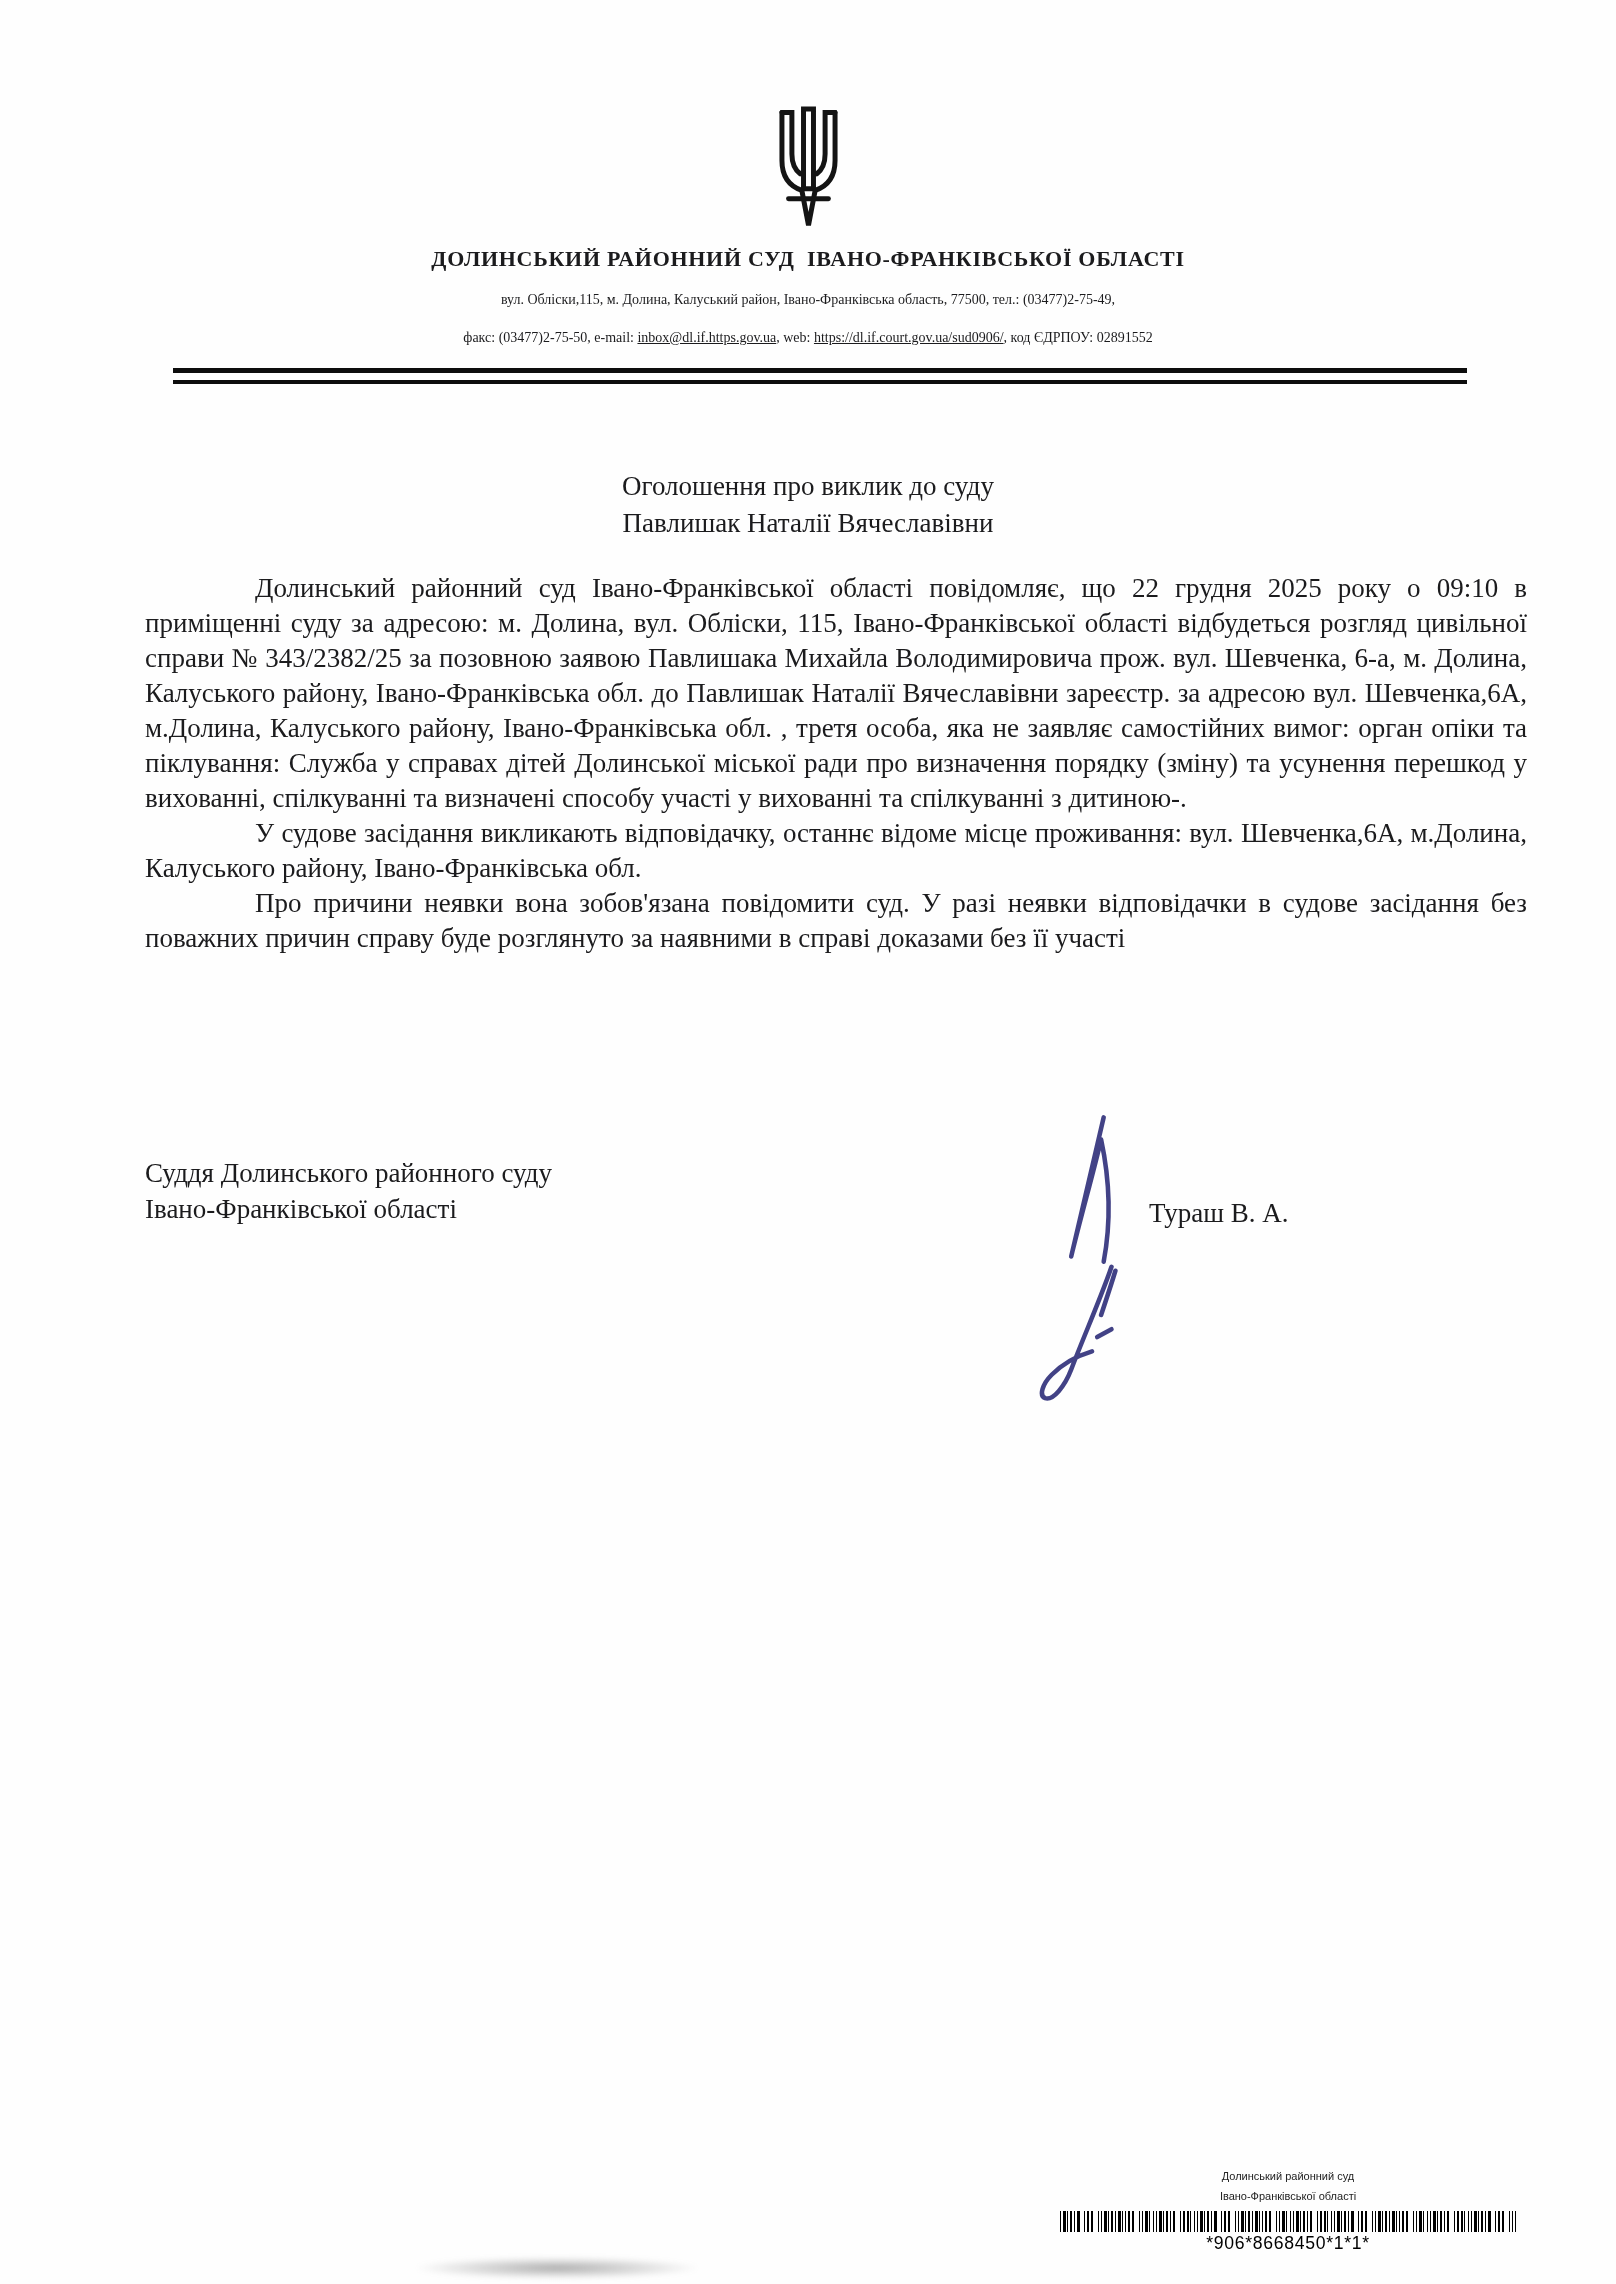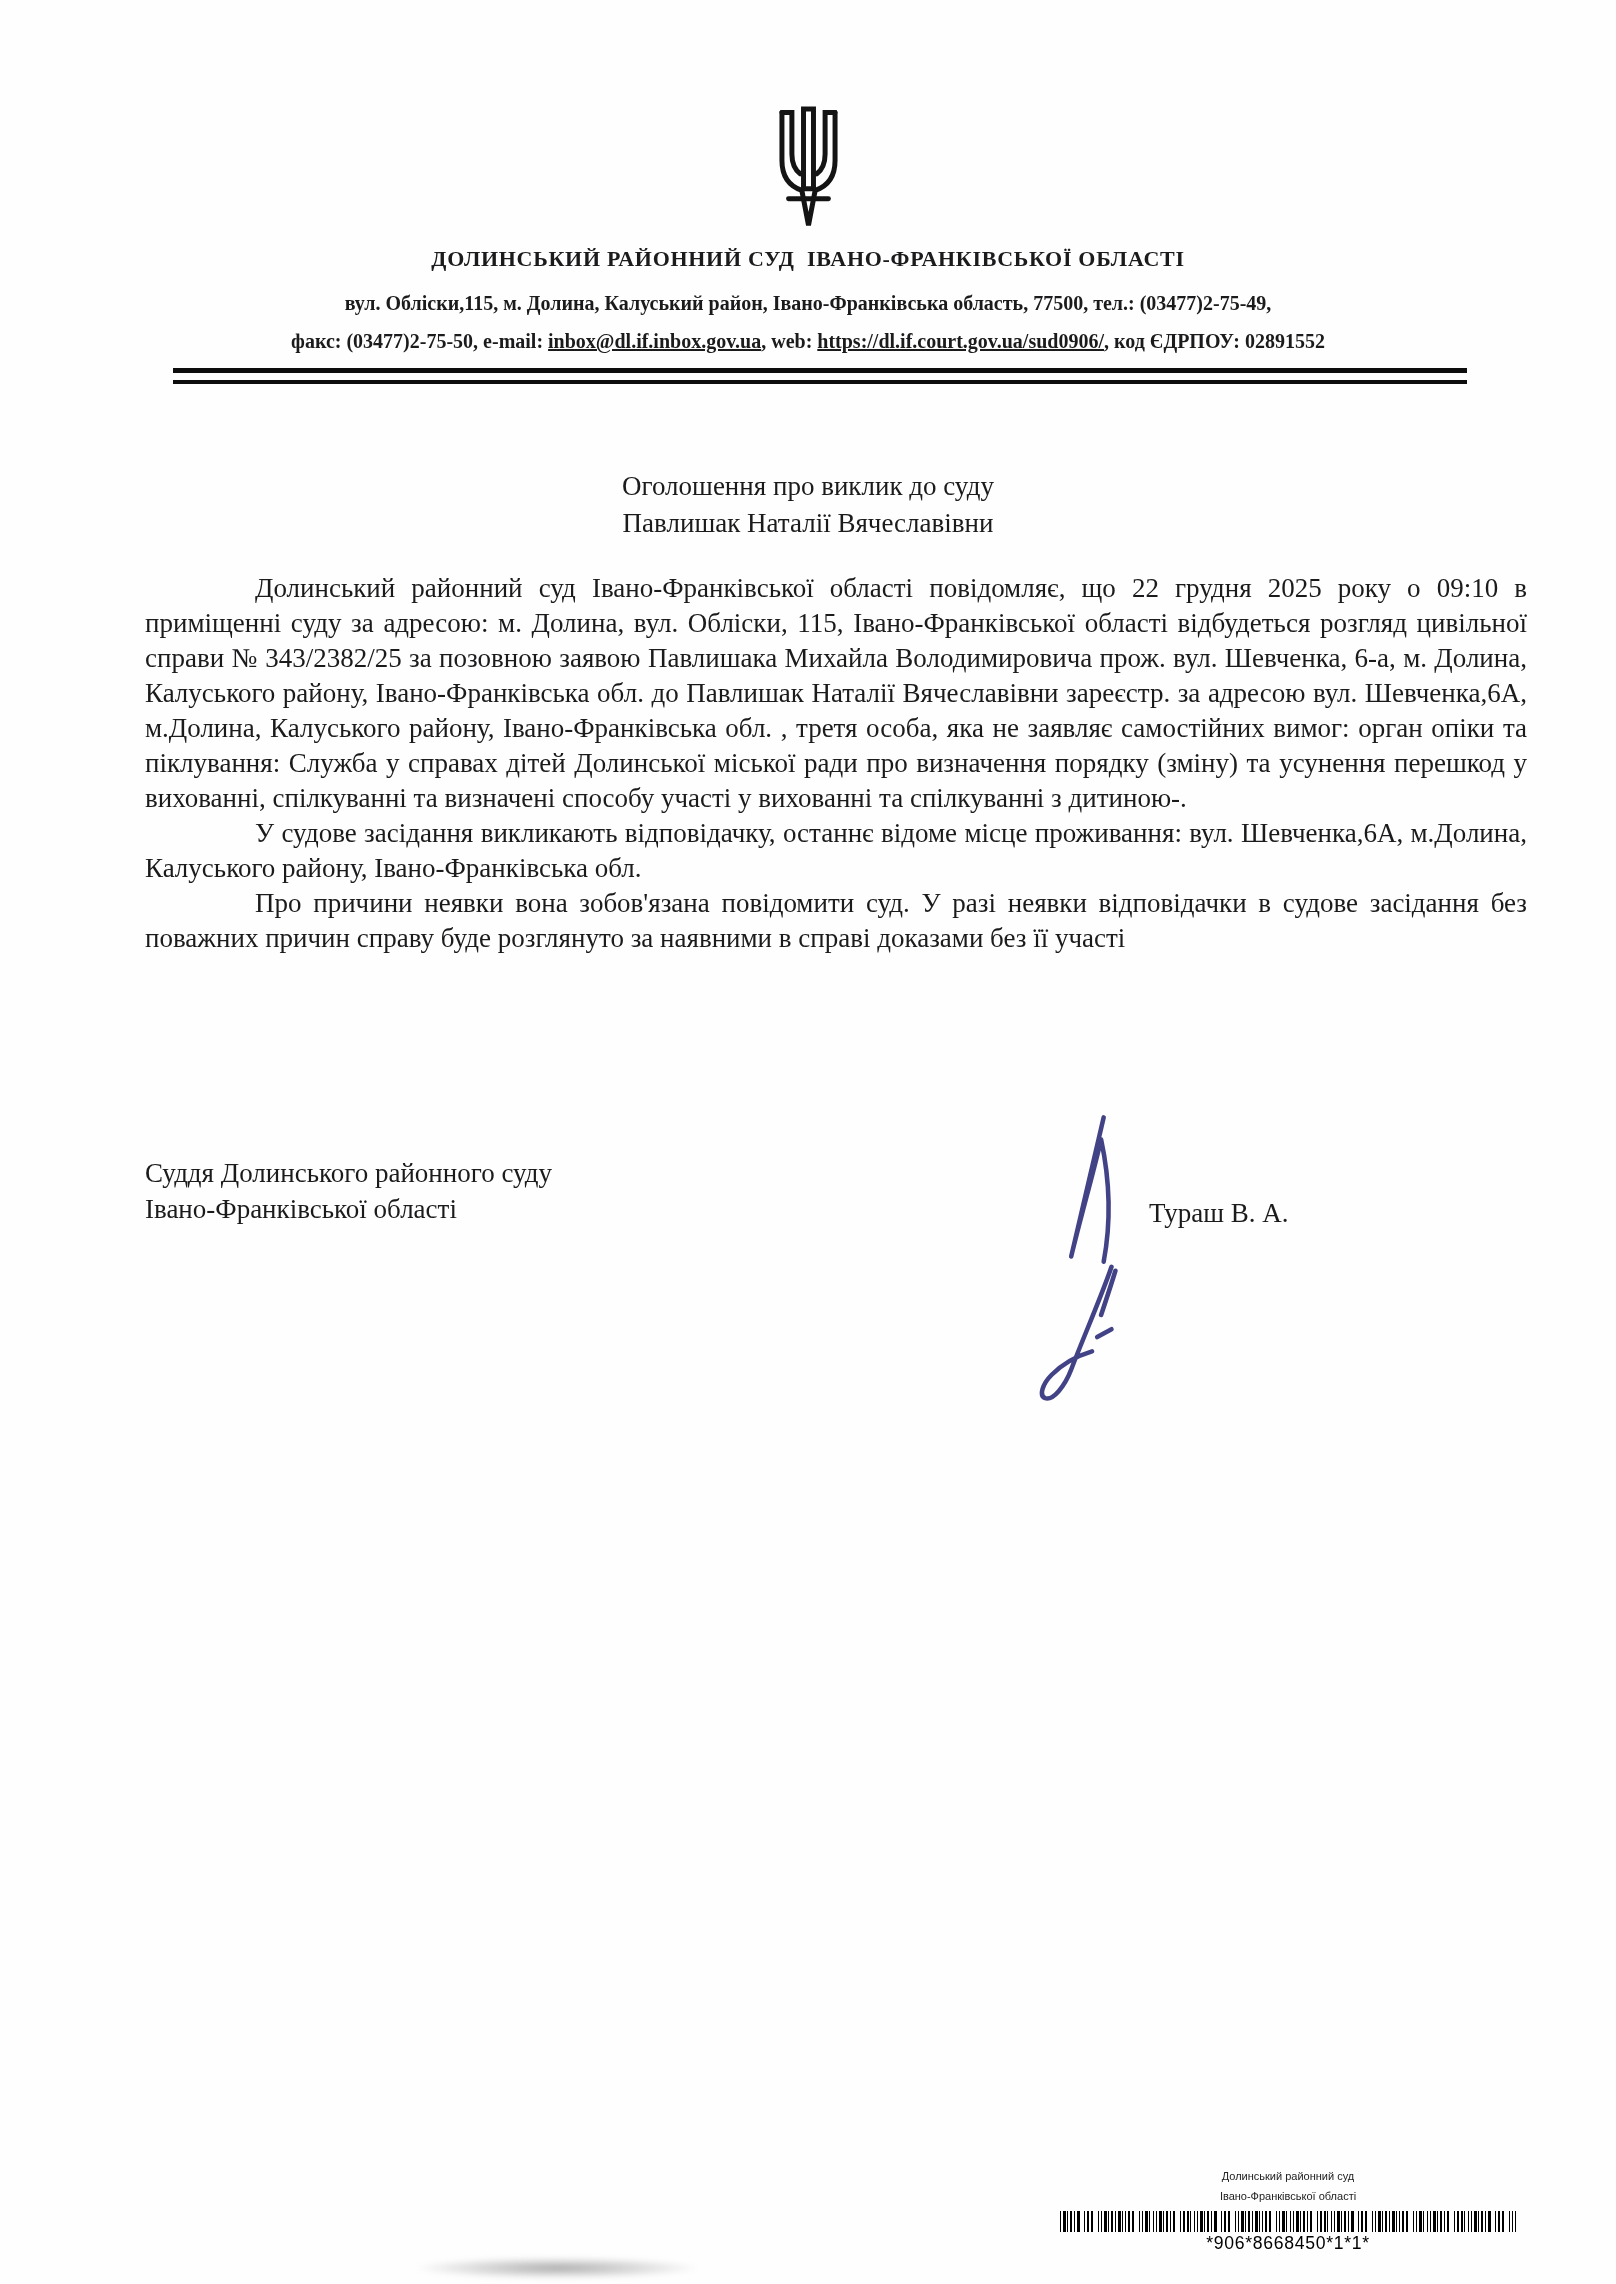--- a/index.html
+++ b/index.html
@@ -20,21 +20,21 @@
   .emblem svg { width:83px; height:128px; }
 
   .court-name {
     position:absolute; left:0; right:0; top:246px;
     text-align:center;
     font-size:22px; font-weight:bold; letter-spacing:0.7px;
     white-space:pre;
   }
   .addr {
     position:absolute; left:0; right:0;
-    text-align:center; font-size:20px;font-weight:bold;
+    text-align:center; font-size:14px;
   }
   .addr1 { top:292px; }
   .addr2 { top:330px; }
   .ul { text-decoration:underline; }
 
   .rule {
     position:absolute; left:173px; width:1294px; top:368px;
     height:15.6px;
     border-top:5.9px solid #0d0d0d;
     border-bottom:4.6px solid #0d0d0d;
@@ -114,21 +114,21 @@
         <path d="M42 102 l8 42 l8 -42"></path>
         <path d="M26 112 h48"></path>
       </g>
     </svg>
   </div>
 
   <div class="court-name">ДОЛИНСЬКИЙ РАЙОННИЙ СУД  ІВАНО-ФРАНКІВСЬКОЇ ОБЛАСТІ</div>
 
   <div class="addr addr1">вул. Обліски,115, м. Долина, Калуський район, Івано-Франківська область, 77500, тел.: (03477)2-75-49,</div>
 
-  <div class="addr addr2"><span>факс: (03477)2-75-50, e-mail: </span><span class="ul">inbox@dl.if.inbox.gov.ua</span><span>, web: </span><span class="ul">https://dl.if.court.gov.ua/sud0906/</span><span>, код ЄДРПОУ:  02891552</span></div>
+  <div class="addr addr2"><span>факс: (03477)2-75-50, e-mail: </span><span class="ul">inbox@dl.if.https.gov.ua</span><span>, web: </span><span class="ul">https://dl.if.court.gov.ua/sud0906/</span><span>, код ЄДРПОУ:  02891552</span></div>
 
   <div class="rule"></div>
 
   <div class="doc-title">
     <div>Оголошення про виклик до суду</div>
     <div>Павлишак Наталії Вячеславівни</div>
   </div>
 
   <div class="body-text">
     <p class="para">Долинський районний суд Івано-Франківської області повідомляє, що 22 грудня 2025 року о 09:10 в приміщенні суду за адресою: м. Долина, вул. Обліски, 115, Івано-Франківської області відбудеться розгляд цивільної справи № 343/2382/25 за позовною заявою Павлишака Михайла Володимировича прож. вул. Шевченка, 6-а, м. Долина, Калуського району, Івано-Франківська обл. до Павлишак Наталії Вячеславівни зареєстр. за адресою вул. Шевченка,6А, м.Долина, Калуського району, Івано-Франківська обл. , третя особа, яка не заявляє самостійних вимог: орган опіки та піклування: Служба у справах дітей Долинської міської ради про визначення порядку (зміну) та усунення перешкод у вихованні, спілкуванні та визначені способу участі у вихованні та спілкуванні з дитиною-.</p>

